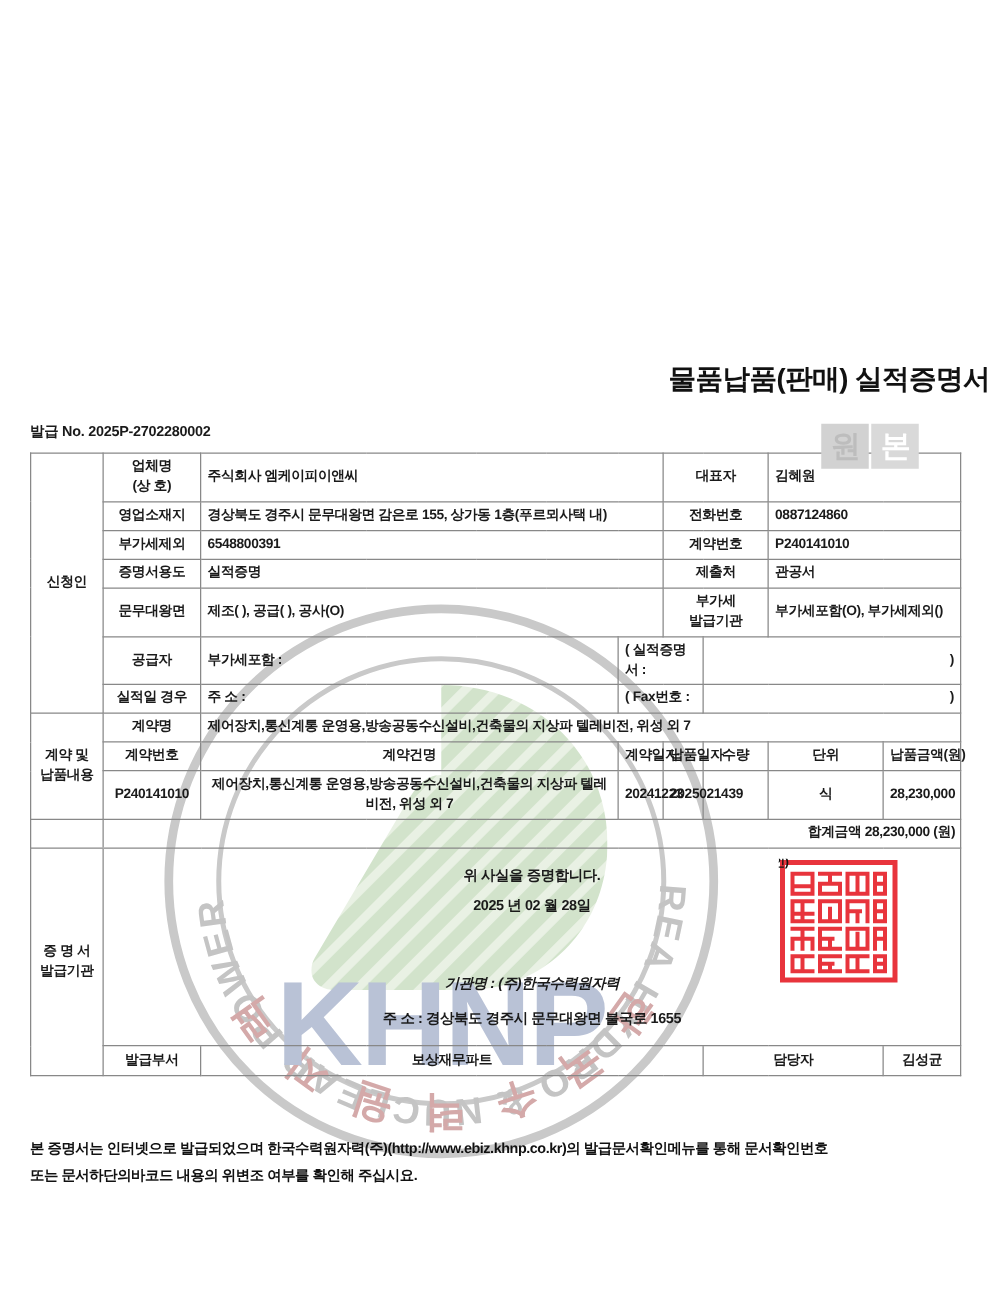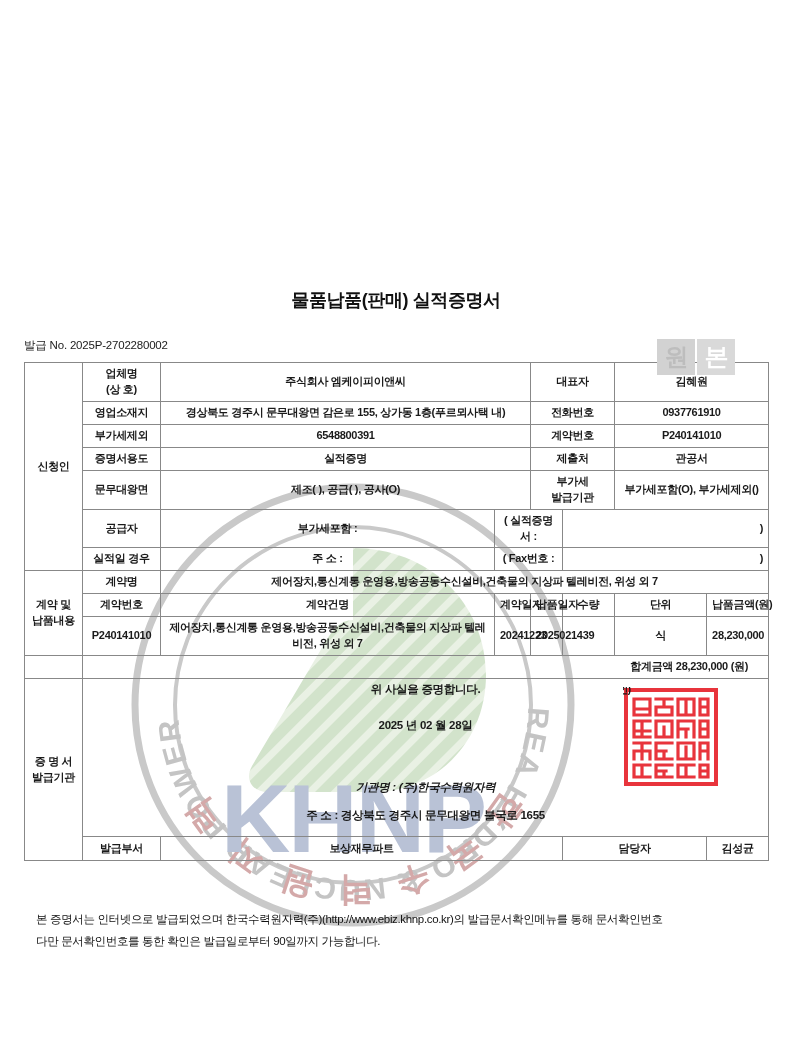--- a/index.html
+++ b/index.html
@@ -30,33 +30,33 @@
   #page {
     position: relative;
     z-index: 2;
     padding: 0;
   }
 
   #doc-title {
     position: absolute;
     left: 0; right: 0;
     top: 288px;
-    text-align: center;
-    font-size: 18px;
+    text-align: right;
+    font-size: 22px;
     font-weight: bold;
     letter-spacing: -0.4px;
     color: #111;
   }
 
   #issue-line {
     position: absolute;
     left: 24px;
     top: 338px;
     font-size: 11.5px;
-    font-weight: normal;
+    font-weight: bold;
     letter-spacing: -0.2px;
     color: #1a1a1a;
   }
 
   
   #original-stamp {
     position: absolute;
     left: 655px;
     top: 338px;
     width: 82px;
@@ -94,21 +94,21 @@
     vertical-align: middle;
     letter-spacing: -0.3px;
     line-height: 1.45;
     background: transparent;
   }
   .lbl {
     text-align: center;
     font-weight: bold;
     white-space: nowrap;
   }
-  .val { text-align: center; }
+  .val { text-align: left; }
   .ctr { text-align: center; }
   .rt  { text-align: right; }
   .bold { font-weight: bold; }
 
   .two-line { line-height: 1.55; }
 
   
   .cert-body {
     text-align: center;
     position: relative;
@@ -121,21 +121,21 @@
     width: 100%;
   }
   .cert-line {
     position: absolute;
     left: 0; right: 0;
     text-align: center;
     font-size: 11.5px;
     font-weight: bold;
     letter-spacing: -0.3px;
   }
-  .cert-line.l1 { top: 2px; }
+  .cert-line.l1 { top: 14px; }
   .cert-line.l2 { top: 38px; }
   .cert-line.l3 { top: 100px; font-style: italic; }
   .cert-line.l4 { top: 128px; }
 
   
   #red-seal {
     position: absolute;
     left: 540px;
     top: 8px;
     width: 96px;
@@ -152,26 +152,25 @@
     z-index: 6;
   }
 
   
   #footer-notes {
     position: absolute;
     left: 24px;
     top: 908px;
     width: 744px;
     font-size: 11.5px;
-    font-weight: normal;
+    font-weight: bold;
     letter-spacing: -0.35px;
     line-height: 1.95;
     color: #111;
     z-index: 3;
-    margin-left: 12px;
   }
   #footer-notes div { white-space: nowrap; }
 </style>
 </head>
 <body>
 
 <svg id="watermark" viewBox="0 0 470 470">
   <defs>
     <path id="wm-arc-top" d="M 60,235 A 175,175 0 0 1 410,235"></path>
     <path id="wm-arc-bottom" d="M 410,235 A 175,175 0 0 1 60,235"></path>
@@ -240,21 +239,21 @@
       </td>
       <td class="val bold" colspan="5">주식회사 엠케이피이앤씨</td>
       <td class="lbl" colspan="2">대표자</td>
       <td class="val bold" colspan="2">김혜원</td>
     </tr>
 
     <tr>
       <td class="lbl" style="height:21px">영업소재지</td>
       <td class="val bold" colspan="5">경상북도 경주시 문무대왕면 감은로 155, 상가동 1층(푸르뫼사택 내)</td>
       <td class="lbl" colspan="2">전화번호</td>
-      <td class="val bold" colspan="2">0937761910</td>
+      <td class="val bold" colspan="2">0887124860</td>
     </tr>
 
     <tr>
       <td class="lbl" style="height:21px">부가세제외</td>
       <td class="val bold" colspan="5">6548800391</td>
       <td class="lbl" colspan="2">계약번호</td>
       <td class="val bold" colspan="2">P240141010</td>
     </tr>
 
     <tr>
@@ -312,21 +311,21 @@
       <td class="ctr bold" colspan="4">제어장치,통신계통 운영용,방송공동수신설비,건축물의 지상파 텔레비전, 위성 외 7</td>
       <td class="ctr bold">20241223</td>
       <td class="ctr bold">20250214</td>
       <td class="ctr bold">39</td>
       <td class="ctr bold">식</td>
       <td class="ctr bold">28,230,000</td>
     </tr>
 
     <tr>
       <td style="border-right:none"></td>
-      <td class="rt bold" colspan="10" style="height:22px; padding-right:20px">
+      <td class="rt bold" colspan="10" style="height:22px; padding-right:4px">
         <span>합계금액</span>
         <span>28,230,000</span>
         <span>(원)</span>
       </td>
     </tr>
 
     <tr>
       <td class="lbl two-line" rowspan="2">
         <div>증 명 서</div>
         <div>발급기관</div>
@@ -372,16 +371,16 @@
       <td class="lbl" style="height:24px">발급부서</td>
       <td class="ctr bold" colspan="6">보상재무파트</td>
       <td class="lbl" colspan="2">담당자</td>
       <td class="ctr bold">김성균</td>
     </tr>
   </tbody>
     </table>
 
   <div id="footer-notes">
     <div>본 증명서는 인터넷으로 발급되었으며 한국수력원자력(주)(http://www.ebiz.khnp.co.kr)의 발급문서확인메뉴를 통해 문서확인번호</div>
-    <div>다만 문서확인번호를 통한 확인은 발급일로부터 90일까지 가능합니다.</div>
+    <div>또는 문서하단의바코드 내용의 위변조 여부를 확인해 주십시요.</div>
   </div>
 
 </div>
 
 </body></html>

